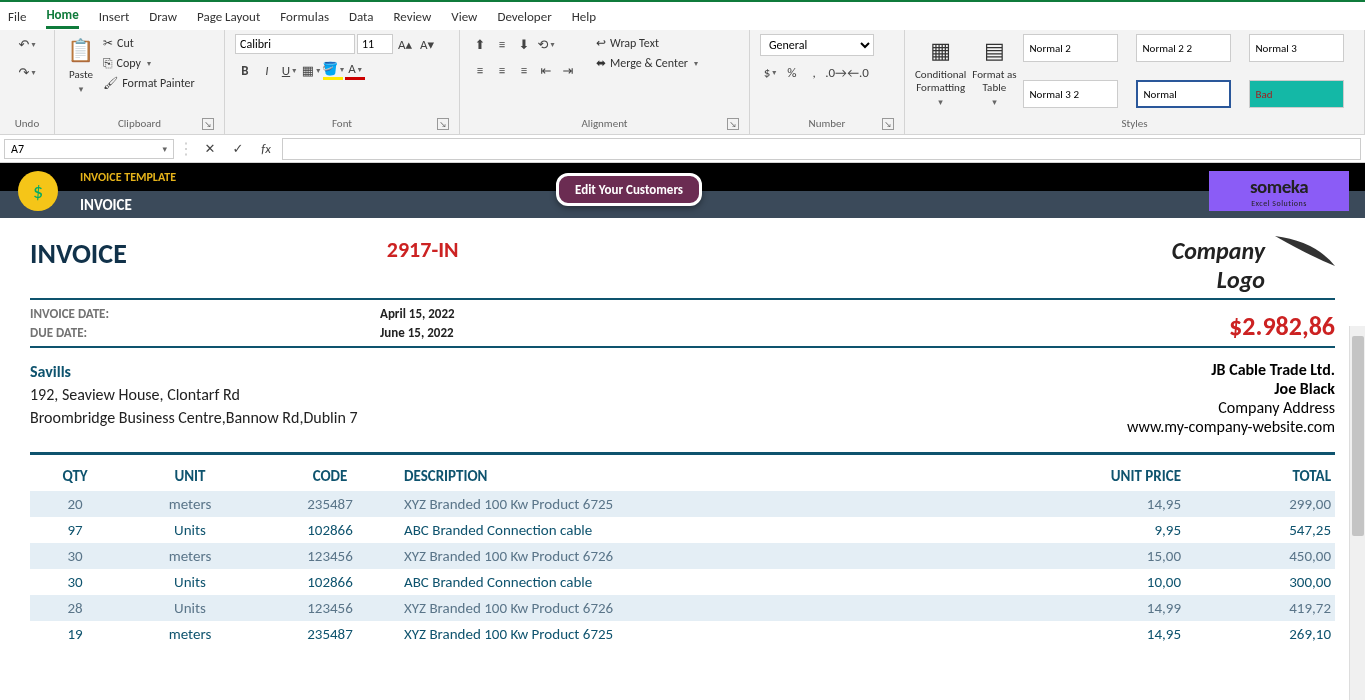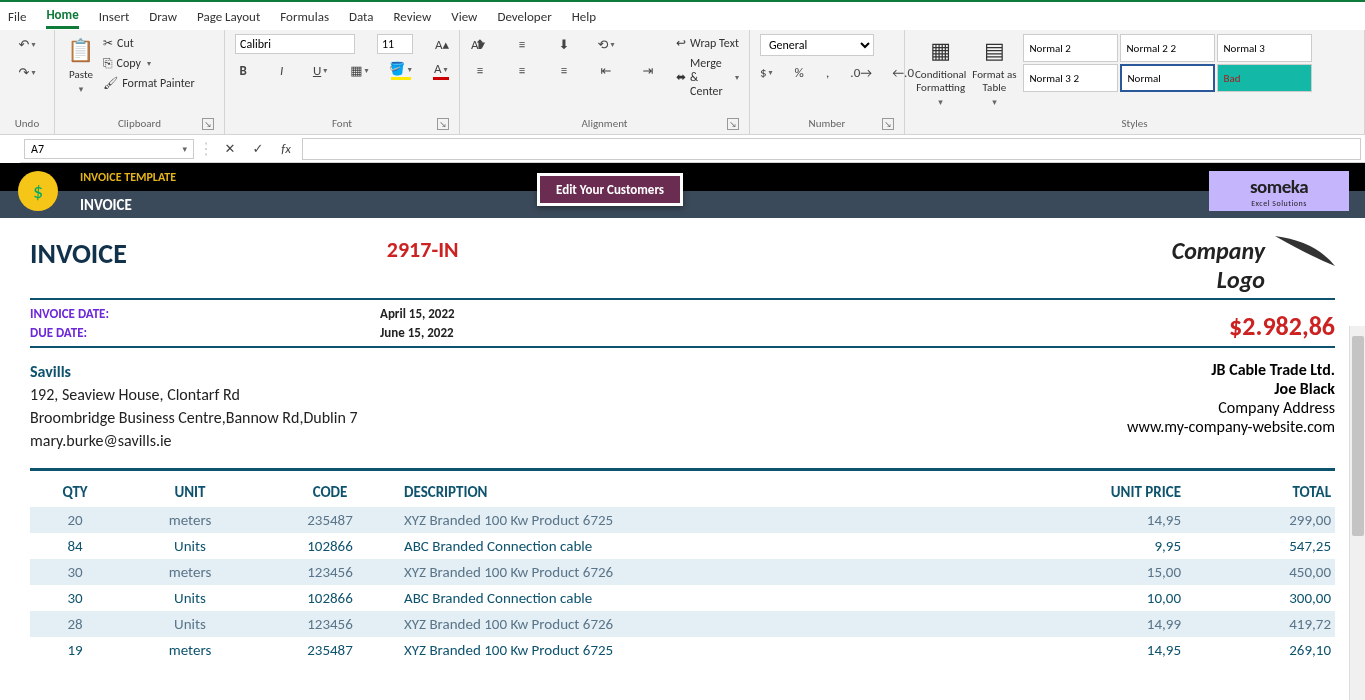--- a/index.html
+++ b/index.html
@@ -14,54 +14,54 @@
 .ribbon { height:105px; background:#f3f3f3; border-bottom:1px solid #d4d4d4; display:flex; }
 .group { border-right:1px solid #d4d4d4; padding:4px 10px 2px 10px; display:flex; flex-direction:column; justify-content:space-between; }
 .group-label { font-size:11px; color:#666; text-align:center; padding:2px 0; position:relative; }
 .dialog-launcher { position:absolute; right:0; bottom:2px; width:12px; height:12px; border:1px solid #999; font-size:8px; line-height:10px; text-align:center; color:#666; }
 .ctrls { display:flex; gap:6px; align-items:flex-start; }
 .btn-col { display:flex; flex-direction:column; align-items:center; gap:2px; font-size:11px; color:#333; text-align:center; cursor:pointer; }
 .big-icon { width:32px; height:32px; display:flex; align-items:center; justify-content:center; font-size:22px; }
 .small-row { display:flex; align-items:center; gap:4px; font-size:12px; color:#333; cursor:pointer; padding:2px 0; }
 .mini { display:flex; flex-direction:column; gap:2px; }
 .input-font { border:1px solid #ccc; background:#fff; font-size:12px; padding:2px 4px; }
-.toolbar-row { display:flex; gap:22px; align-items:flex-start; }
+.toolbar-row { display:flex; gap:2px; align-items:flex-start; }
 .icon-btn { width:20px; height:20px; display:flex; align-items:center; justify-content:center; font-size:13px; cursor:pointer; color:#444; }
 .dd::after { content:"▾"; font-size:8px; margin-left:2px; color:#666; }
-.styles-grid { display:grid; grid-template-columns:repeat(3,95px); grid-template-rows:28px 28px; gap:2px; }
+.styles-grid { display:grid; grid-template-columns:repeat(3,95px); grid-template-rows:28px 28px; gap:18px; }
 .style-cell { border:1px solid #ccc; font-size:11px; padding:4px 6px; background:#fff; display:flex; align-items:center; }
 .style-cell.sel { border:2px solid #2a579a; }
 .style-cell.bad { background:#14b8a6; color:#a02020; }
 
 
-.fbar { height:28px; border-bottom:1px solid #d4d4d4; display:flex; align-items:center; background:#fff;margin-left:20px; }
+.fbar { height:28px; border-bottom:1px solid #d4d4d4; display:flex; align-items:center; background:#fff; }
 .namebox { width:170px; border:1px solid #ccc; margin:2px 4px; padding:2px 6px; font-size:12px; display:flex; justify-content:space-between; align-items:center; }
 .fbar .fx-btns { display:flex; gap:8px; padding:0 6px; color:#888; font-size:13px; }
 .fbar .fx-input { flex:1; border:1px solid #ccc; margin:2px 4px 2px 0; height:22px; padding:2px 6px; font-size:12px; }
 
 
 .sheet { position:relative; overflow:auto; height:calc(700px - 30px - 105px - 28px); }
 .titlebar { height:55px; position:relative; }
 .titlebar-top { height:28px; background:#000; display:flex; align-items:center; padding-left:80px; color:#e4b21a; font-weight:600; font-size:12px; }
 .titlebar-bot { height:27px; background:#3b4a5a; display:flex; align-items:center; padding-left:80px; color:#fff; font-weight:700; font-size:15px; }
 .logo-circle { position:absolute; left:18px; top:8px; width:40px; height:40px; border-radius:50%; background:#f5c518; display:flex; align-items:center; justify-content:center; font-size:20px; color:#0a6; }
-.edit-btn { position:absolute; left:537px; top:10px; background:#6b2c52; color:#fff; border:3px solid #fff; border-radius:0; padding:6px 16px; font-size:13px; font-weight:600; box-shadow:0 2px 6px rgba(0,0,0,.4); }
-.someka { position:absolute; right:16px; top:8px; width:140px; height:40px; background:#c4b5fd; display:flex; flex-direction:column; align-items:center; justify-content:center; font-family:Georgia,serif; color:#222; }
+.edit-btn { position:absolute; left:556px; top:10px; background:#6b2c52; color:#fff; border:3px solid #fff; border-radius:12px; padding:6px 16px; font-size:13px; font-weight:600; box-shadow:0 2px 6px rgba(0,0,0,.4); }
+.someka { position:absolute; right:16px; top:8px; width:140px; height:40px; background:#8b5cf6; display:flex; flex-direction:column; align-items:center; justify-content:center; font-family:Georgia,serif; color:#222; }
 .someka .big { font-size:19px; font-weight:700; letter-spacing:-0.5px;}
 .someka .sml { font-size:8px; letter-spacing:0.5px;}
 
 .invoice-body { padding:18px 30px 0 30px; }
 .inv-head { display:flex; justify-content:space-between; align-items:flex-start; }
 .inv-h-left { display:flex; gap:260px; }
 .inv-title { font-size:28px; font-weight:700; color:#11324a; }
 .inv-no { font-size:22px; font-weight:700; color:#c22; }
 .company-logo { font-style:italic; font-weight:700; font-size:24px; color:#222; text-align:right; position:relative; padding-right:70px;}
 .company-logo .swoosh { position:absolute; right:0; top:0; width:60px; height:30px; }
 .meta-row { display:flex; font-size:13px; padding:2px 0;}
-.meta-row .lbl { width:350px; font-weight:700; color:#6d28d9;}
+.meta-row .lbl { width:350px; font-weight:700; color:#737373;}
 .meta-row .val { font-weight:600; color:#222;}
 .totalbig { font-size:26px; font-weight:700; color:#c22; }
 .hr { border:none; border-bottom:2px solid #0e536e; margin:4px 0;}
 .parties { display:flex; justify-content:space-between; margin-top:12px; font-size:16px; }
 .parties .left div:first-child { color:#0e536e; font-weight:700; font-size:16px;}
 .parties .left div { padding:2px 0; color:#222;}
 .parties .right { text-align:right; }
 .parties .right div:first-child { font-weight:700; }
 .parties .right div:nth-child(2) { font-weight:700; }
 .hr2 { border:none; border-bottom:3px solid #0e536e; margin:16px 0 6px 0;}
@@ -286,21 +286,20 @@
           </div>
       </div>
       <div class="totalbig">$2.982,86</div>
     </div>
     <hr class="hr">
     <div class="parties">
       <div class="left">
         <div>Savills</div>
         <div>192, Seaview House, Clontarf Rd</div>
         <div>Broombridge Business Centre,Bannow Rd,Dublin 7</div>
-        <div>mary.burke@savills.ie</div>
       </div>
       <div class="right">
         <div>JB Cable Trade Ltd.</div>
         <div>Joe Black</div>
         <div>Company Address</div>
         <div>www.my-company-website.com</div>
       </div>
     </div>
     <hr class="hr2">
     <table class="tbl">
@@ -317,21 +316,21 @@
       <tbody id="items-body">
           <tr class="shade">
             <td>20</td>
             <td>meters</td>
             <td>235487</td>
             <td class="left">XYZ Branded 100 Kw Product 6725</td>
             <td class="right">14,95</td>
             <td class="right">299,00</td>
           </tr>
           <tr>
-            <td>84</td>
+            <td>97</td>
             <td>Units</td>
             <td>102866</td>
             <td class="left">ABC Branded Connection cable</td>
             <td class="right">9,95</td>
             <td class="right">547,25</td>
           </tr>
           <tr class="shade">
             <td>30</td>
             <td>meters</td>
             <td>123456</td>

